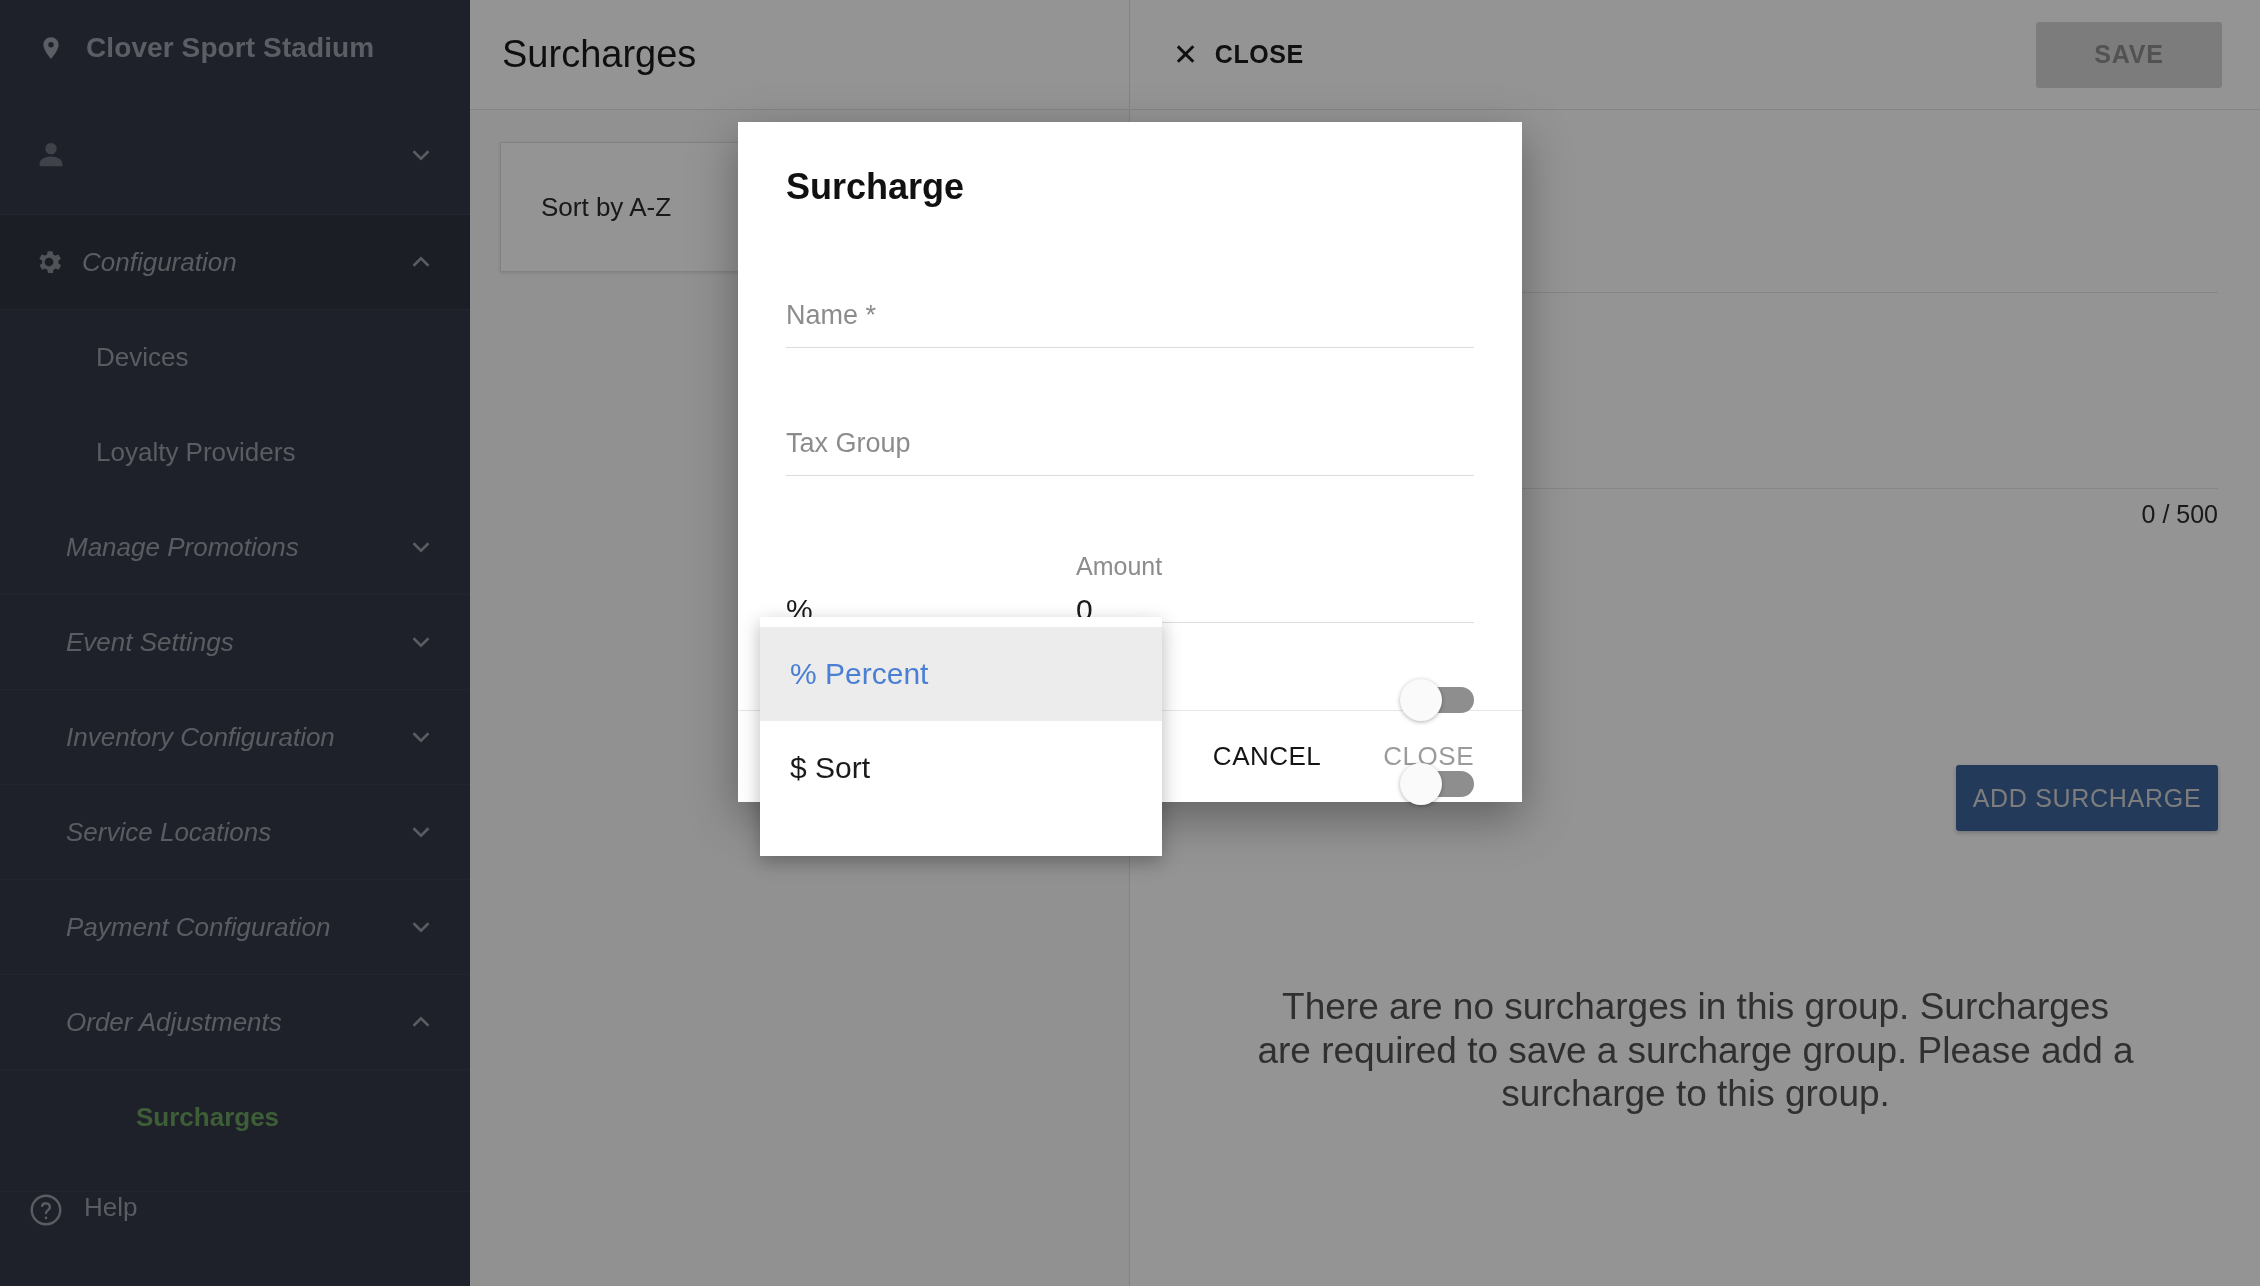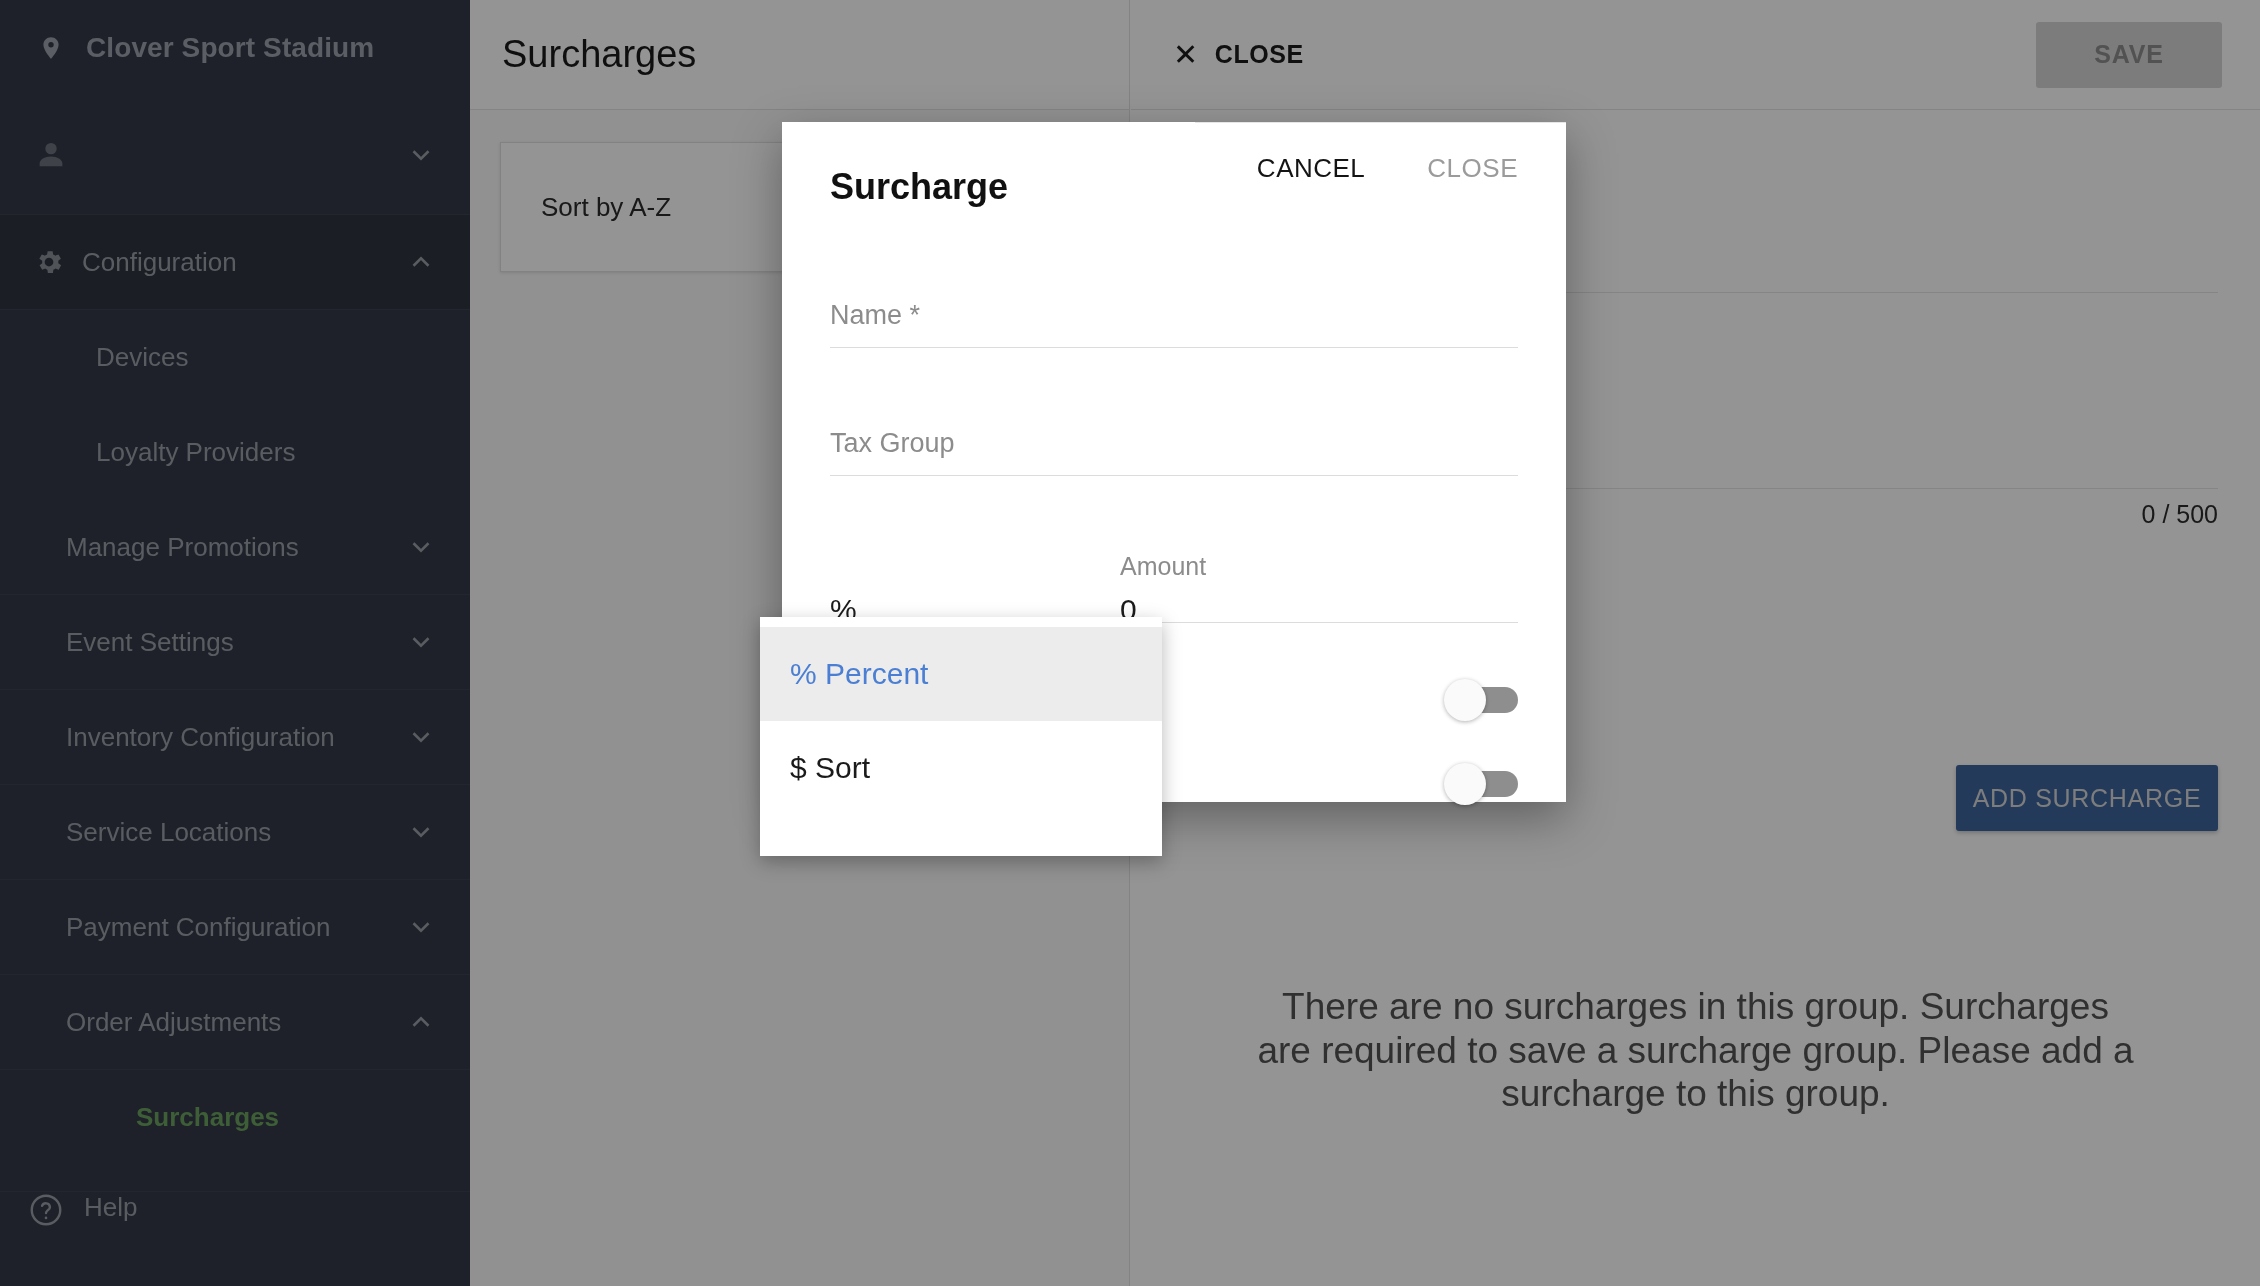--- a/index.html
+++ b/index.html
@@ -41,21 +41,21 @@
     height: 95px;
     display: flex; align-items: center;
     padding: 0 34px 0 34px;
     color: #9aa0a8;
     font-size: 26px;
     border-bottom: 1px solid #3c4350;
     background: #303640;
   }
   .sb-group.plain { background: transparent; }
   .sb-group .gear { margin-right: 18px; display:flex; }
-  .sb-group .lbl { white-space: nowrap; }
+  .sb-group .lbl { white-space: nowrap; font-style: italic; }
   .sb-group .chev { margin-left: auto; display:flex; }
   .sb-group.indent .lbl { padding-left: 0px; }
 
   .sb-item {
     height: 95px;
     display: flex; align-items: center;
     padding-left: 96px;
     color: #9aa0a8;
     font-size: 26px;
   }
@@ -176,21 +176,21 @@
   }
 
   
   .modal {
     position: absolute;
     left: 738px; top: 122px;
     width: 784px; height: 680px;
     background: #ffffff;
     z-index: 30;
     box-shadow: 0 16px 44px rgba(0,0,0,.34);
-    display: flex;  margin-left: 44px;
+    display: flex; flex-direction: column;
   }
   .modal-body { flex: 1; position: relative; padding: 0 48px; }
   .modal-title {
     font-size: 36px; font-weight: bold; color: #111;
     padding-top: 44px;
   }
 
   .field { position: absolute; left: 48px; width: 688px; }
   .field .flabel {
     font-size: 27px; color: #8c8c8c;

